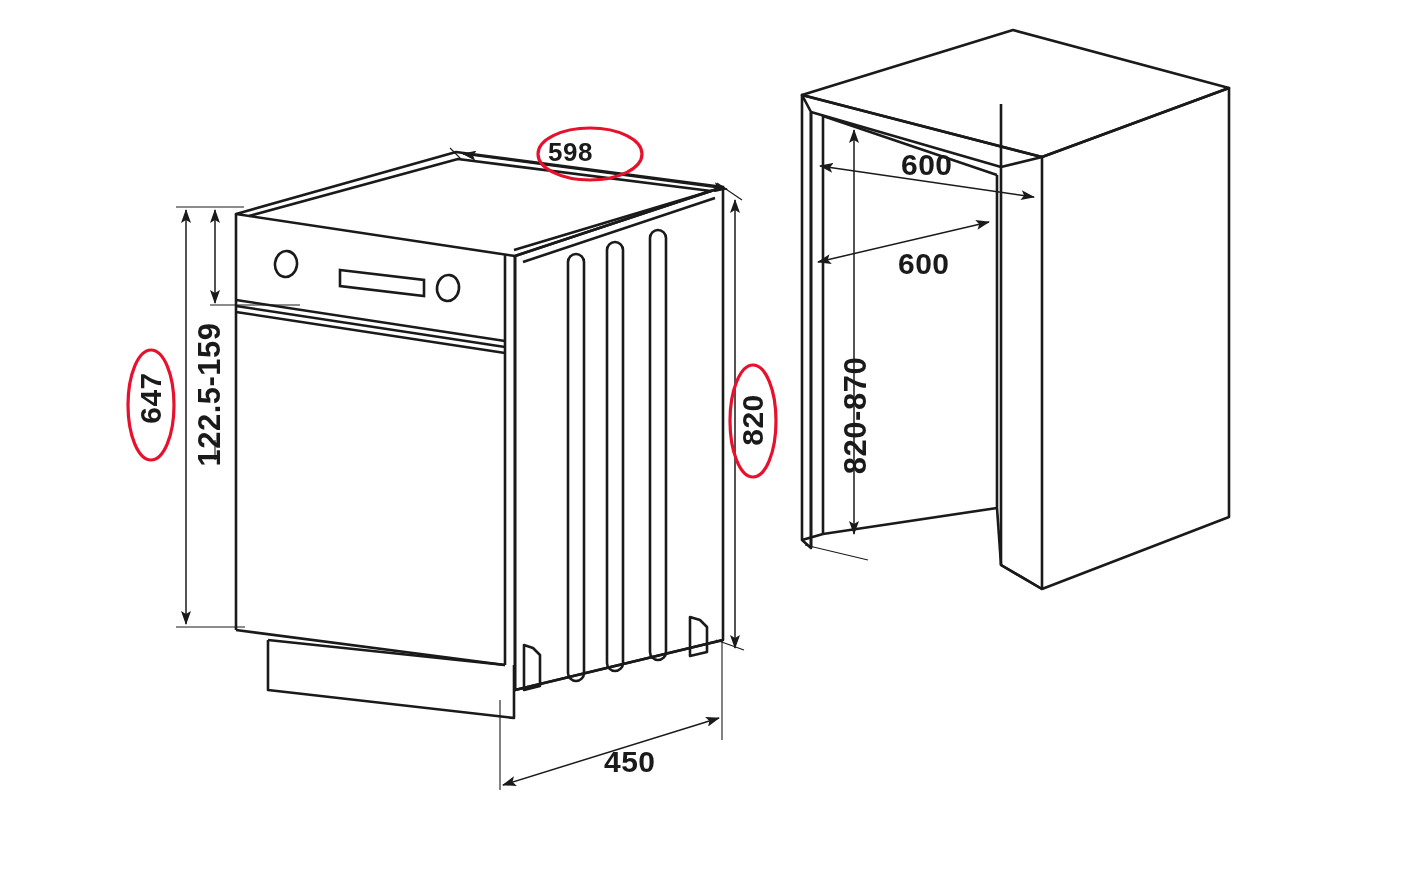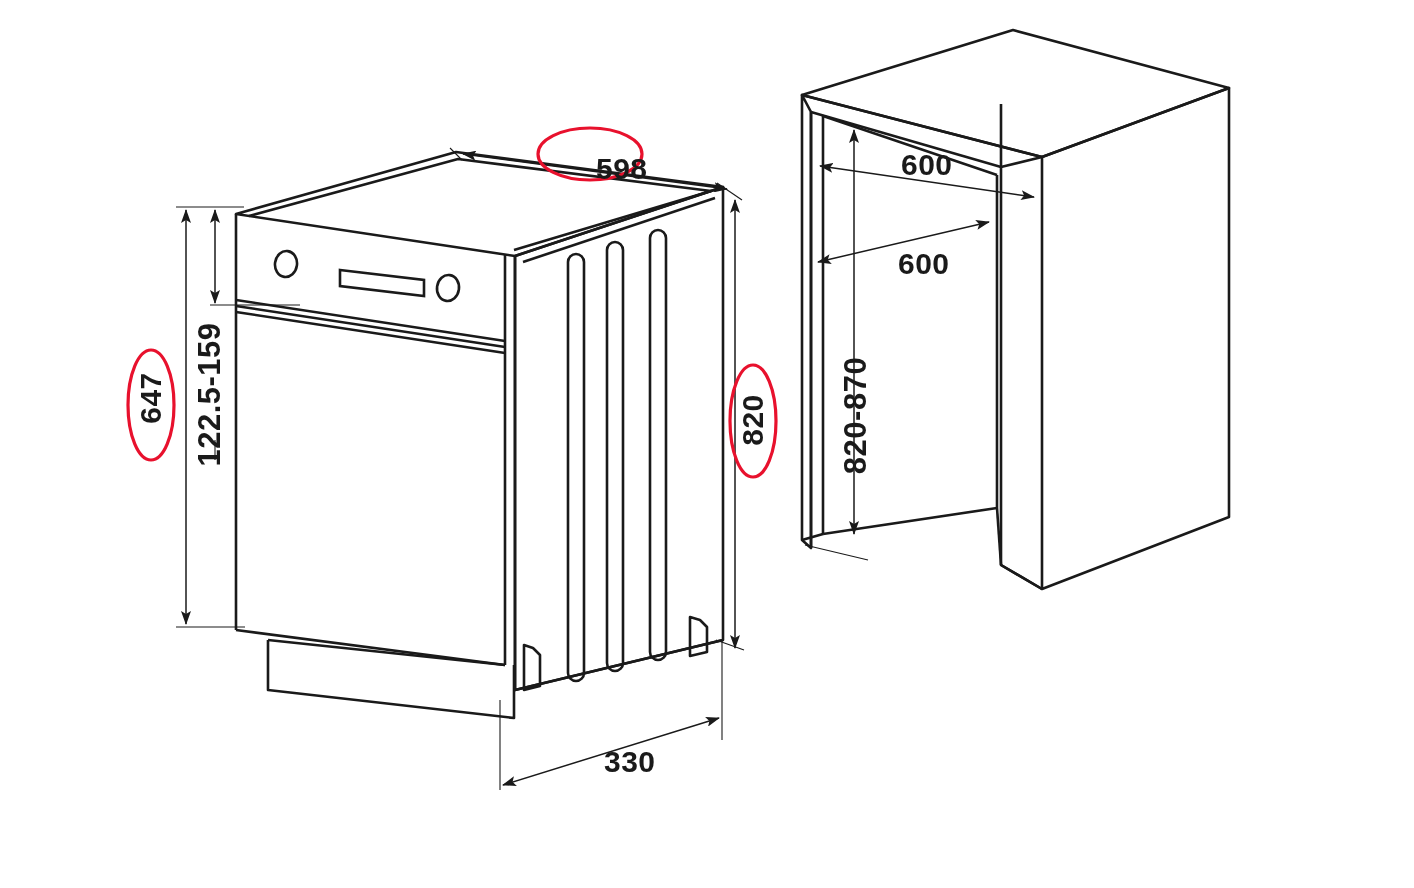--- a/index.html
+++ b/index.html
@@ -178,25 +178,25 @@
       <line x1="818" y1="262" x2="989" y2="222" marker-start="url(#arrTail)" marker-end="url(#arrHead)"></line>
 
       <line x1="854" y1="130" x2="854" y2="534" marker-start="url(#arrTail)" marker-end="url(#arrHead)"></line>
     </g>
   </svg>
 
   <div class="dim-label rot90" style="left:122px; top:383px; width:58px; text-align:center; font-size:30px;">647</div>
 
   <div class="dim-label rot90" style="left:114px; top:379px; width:190px; text-align:center; font-size:31px;">122.5-159</div>
 
-  <div class="dim-label" style="left:548px; top:154px; font-size:30px;margin-left:48px;">598</div>
+  <div class="dim-label" style="left:548px; top:139px; font-size:26px;">598</div>
 
   <div class="dim-label rot90" style="left:724px; top:405px; width:58px; text-align:center; font-size:30px;">820</div>
 
-  <div class="dim-label" style="left:604px; top:747px; font-size:30px;">330</div>
+  <div class="dim-label" style="left:604px; top:747px; font-size:30px;">450</div>
 
   <div class="dim-label" style="left:901px; top:150px; font-size:30px;">600</div>
 
   <div class="dim-label" style="left:898px; top:249px; font-size:30px;">600</div>
 
   <div class="dim-label rot90" style="left:770px; top:400px; width:170px; text-align:center; font-size:31px;">820-870</div>
 
 </div>
 
 </body></html>

